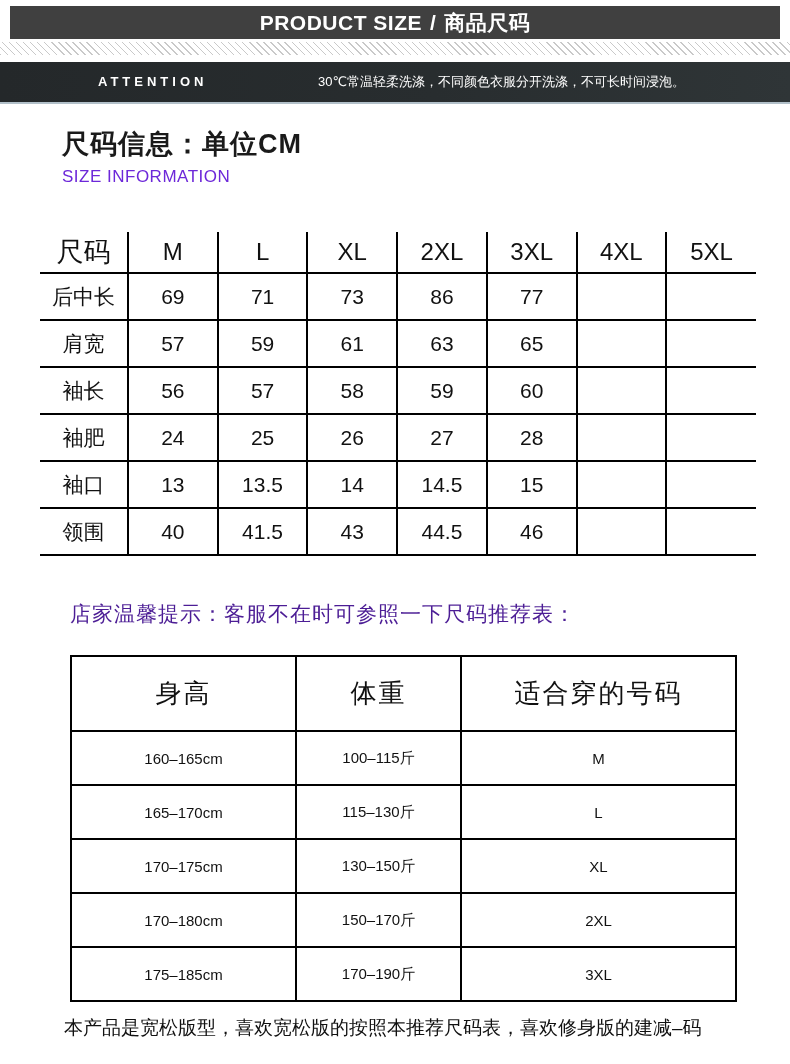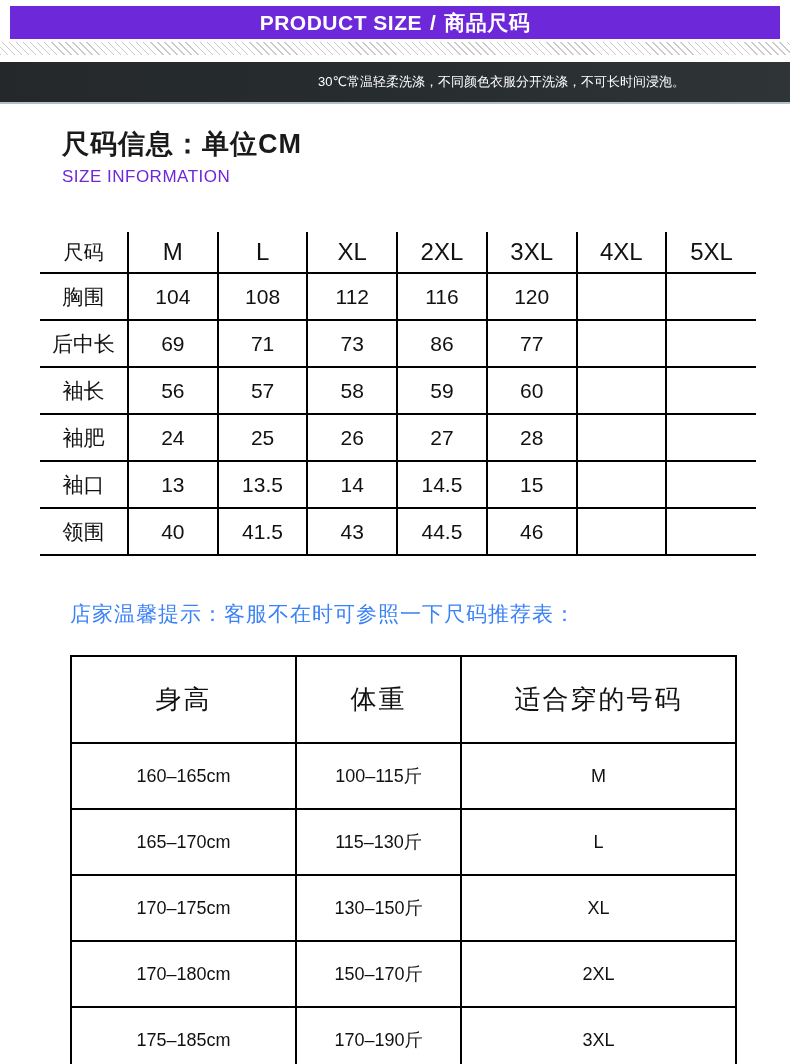--- a/index.html
+++ b/index.html
@@ -3,21 +3,21 @@
 <meta charset="utf-8">
 <style>
   html,body{margin:0;padding:0;}
   body{
     width:790px;height:1064px;background:#ffffff;position:relative;
     font-family:"Liberation Sans","DejaVu Sans",sans-serif;color:#111;
     overflow:hidden;
   }
   
   .top-bar{
-    margin:6px 10px 0 10px;height:33px;background:#6d28d9;
+    margin:6px 10px 0 10px;height:33px;background:#404040;
     display:flex;align-items:center;justify-content:center;
     color:#ffffff;font-weight:bold;font-size:21px;letter-spacing:.5px;
   }
   .top-bar .slash{margin:0 8px;}
   
   .stripe-band{
     margin-top:3px;height:13px;width:100%;
     background:repeating-linear-gradient(45deg,#c9c9c9 0,#c9c9c9 1px,#ffffff 1px,#ffffff 5px);
   }
   
@@ -41,53 +41,54 @@
   .size-info-note{position:absolute;right:0;bottom:0;font-size:13px;color:#666;}
   
   table{border-collapse:collapse;}
   .size-table{margin:46px 0 0 40px;width:716px;table-layout:fixed;}
   .size-table th,.size-table td{
     height:45px;text-align:center;vertical-align:middle;
     font-weight:normal;padding:0;
     border-bottom:2px solid #000;
   }
   .size-table thead th{height:40px;font-size:24px;}
-  .size-table thead th:first-child{font-size:20px;}
+  .size-table thead th:first-child{font-size:27px;}
   .size-table tbody th{font-size:21px;}
   .size-table td{font-size:21px;}
   .size-table th + th,.size-table td + td,.size-table tbody th + td{border-left:2px solid #000;}
   .size-table col.label-col{width:88px;}
   
-  .tip-text{margin:44px 0 0 70px;font-size:21px;color:#3b82f6;letter-spacing:1px;}
+  .tip-text{margin:44px 0 0 70px;font-size:21px;color:#4c1d95;letter-spacing:1px;}
   
   .rec-table{margin:27px 0 0 70px;width:665px;table-layout:fixed;}
   .rec-table th,.rec-table td{
     border:2px solid #000;text-align:center;vertical-align:middle;
-    font-weight:normal;padding:6px;
+    font-weight:normal;padding:0;
   }
   .rec-table thead th{height:73px;font-size:26px;letter-spacing:2px;}
-  .rec-table tbody td{height:52px;font-size:18px;}
+  .rec-table tbody td{height:52px;font-size:15px;}
   .rec-table col:nth-child(1){width:225px;}
   .rec-table col:nth-child(2){width:165px;}
   .rec-table col:nth-child(3){width:275px;}
   
   .footer-note{margin:13px 0 0 64px;font-size:19px;color:#111;}
 </style>
 </head>
 <body>
 
 <div class="top-bar">
   <span>PRODUCT SIZE</span>
   <span class="slash">/</span>
   <span>商品尺码</span>
 </div>
 
 <div class="stripe-band"></div>
 
 <div class="attention-bar">
+  <span class="attention-label">ATTENTION</span>
   <span class="attention-text">30℃常温轻柔洗涤，不同颜色衣服分开洗涤，不可长时间浸泡。</span>
 </div>
 
 <div class="size-info">
   <div class="size-info-heading">尺码信息：单位CM</div>
   <div class="size-info-sub">SIZE INFORMATION</div>
 </div>
 
 <table class="size-table">
   <colgroup>
@@ -107,40 +108,40 @@
         <th>L</th>
         <th>XL</th>
         <th>2XL</th>
         <th>3XL</th>
         <th>4XL</th>
         <th>5XL</th>
       </tr>
     </thead>
   <tbody id="size-table-body">
       <tr>
-        <th>胸围</th>
-        <td>104</td>
-        <td>108</td>
-        <td>112</td>
-        <td>116</td>
-        <td>120</td>
-        <td></td>
-        <td></td>
-      </tr>
-      <tr>
         <th>后中长</th>
         <td>69</td>
         <td>71</td>
         <td>73</td>
         <td>86</td>
         <td>77</td>
         <td></td>
         <td></td>
       </tr>
       <tr>
+        <th>肩宽</th>
+        <td>57</td>
+        <td>59</td>
+        <td>61</td>
+        <td>63</td>
+        <td>65</td>
+        <td></td>
+        <td></td>
+      </tr>
+      <tr>
         <th>袖长</th>
         <td>56</td>
         <td>57</td>
         <td>58</td>
         <td>59</td>
         <td>60</td>
         <td></td>
         <td></td>
       </tr>
       <tr>

